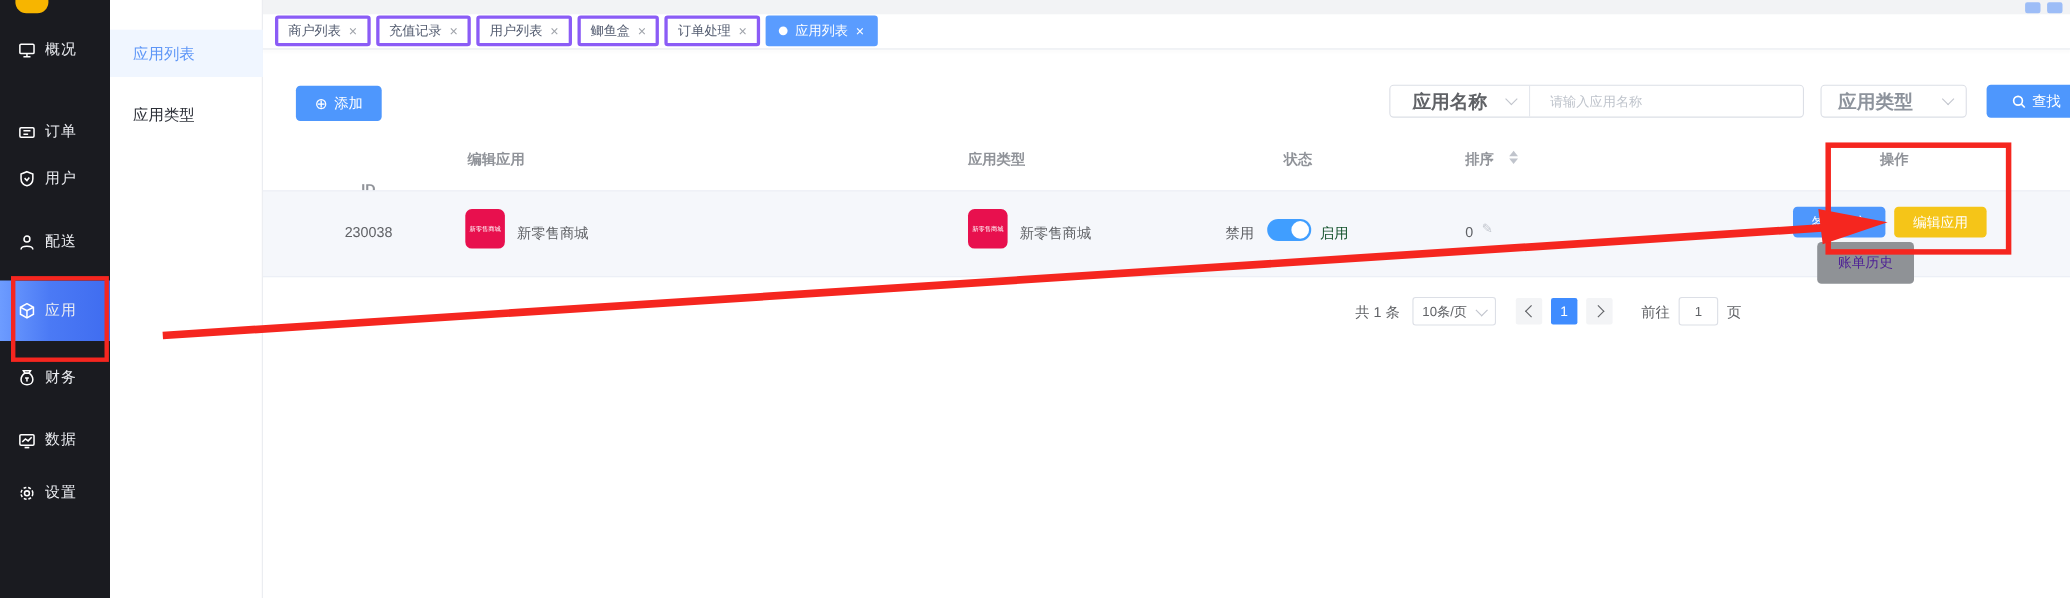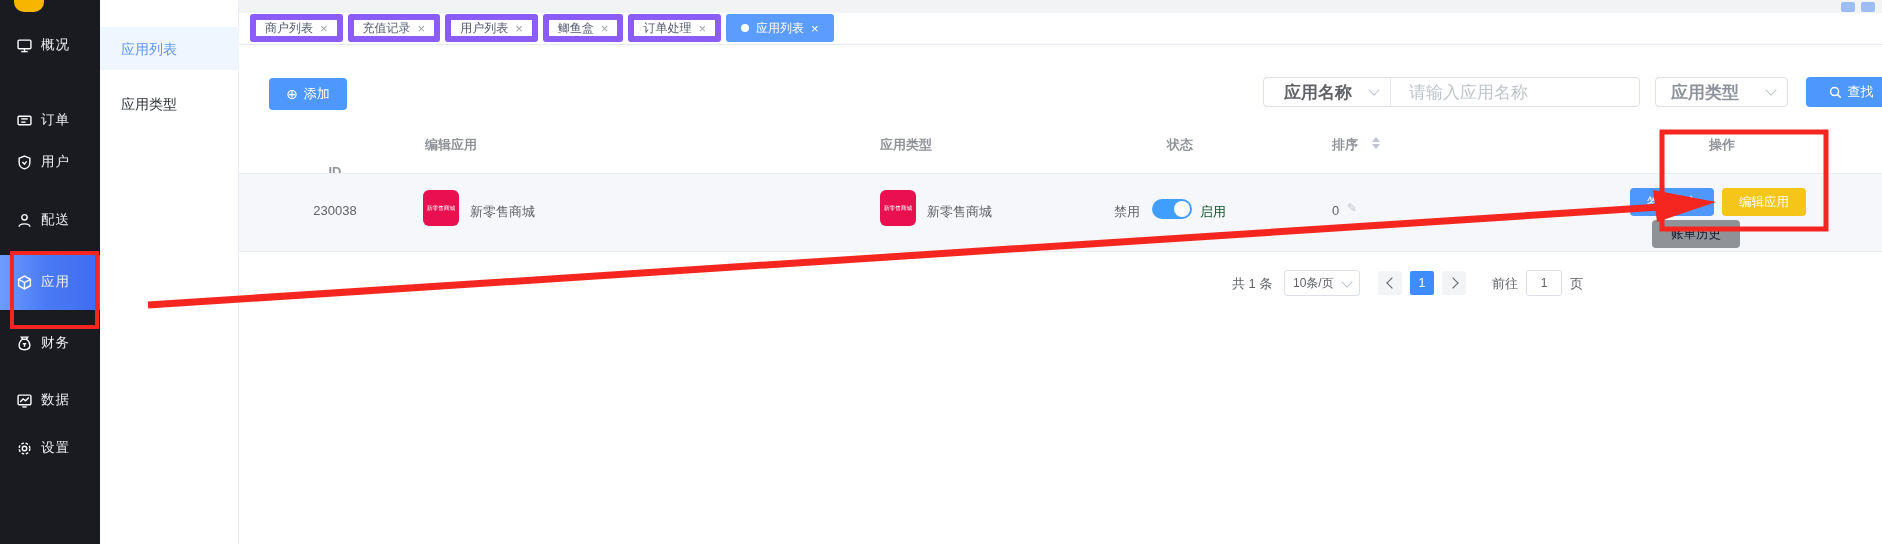--- a/index.html
+++ b/index.html
@@ -21,47 +21,47 @@
 
   
   .submenu{left:100px;top:0;width:139px;height:544px;background:#fff;border-right:1px solid #e9ebf0;box-sizing:border-box;}
   .sub-active-bg{left:100px;top:27px;width:139px;height:43px;background:#f0f6ff;}
   .sub-item{font-size:14px;cursor:pointer;}
 
   
   .top-strip{left:239px;top:0;width:1643px;height:13px;background:#f2f3f5;}
   .tabbar-border{left:239px;top:44px;width:1643px;height:1px;background:#e6e9ef;box-shadow:0 2px 3px rgba(0,0,0,.05);}
   .tabs{left:250px;top:14px;height:30px;display:flex;gap:5px;}
-  .tab{height:28px;box-sizing:border-box;border:6px solid #8b5cf6;border-radius:3px;background:#fff;
+  .tab{height:28px;box-sizing:border-box;border:3px solid #8b5cf6;border-radius:3px;background:#fff;
        display:flex;align-items:center;padding:0 9px;font-size:12px;color:#515a6e;cursor:pointer;white-space:nowrap;}
   .tab .x{margin-left:7px;color:#a0a4ab;font-size:13px;line-height:1;cursor:pointer;}
   .tab.active{background:#5a9cff;border-color:#5a9cff;color:#fff;}
   .tab.active .dot{width:8px;height:8px;border-radius:50%;background:#fff;margin-right:7px;}
   .tab.active .x{color:#fff;}
   .mini-ic{top:2px;width:14px;height:10px;border-radius:2px;background:#9dbdf7;}
 
   
   .btn{box-sizing:border-box;border:none;border-radius:4px;color:#fff;display:flex;align-items:center;justify-content:center;cursor:pointer;font-family:inherit;}
   .btn-add{left:269px;top:78px;width:78px;height:32px;background:#4e97fd;font-size:13px;gap:6px;}
   .btn-search{left:1806px;top:77px;width:90px;height:30px;background:#4e97fd;font-size:13px;gap:6px;}
   .combo{box-sizing:border-box;border:1px solid #dcdfe6;border-radius:4px;background:#fff;display:flex;align-items:center;}
   .sel-label{font-size:17px;color:#8d939c;font-weight:bold;}
-  .placeholder{font-size:17px;color:#bfc4cc;}
+  .placeholder{font-size:12px;color:#bfc4cc;}
   .chev{width:7px;height:7px;border-right:1.4px solid #c0c4cc;border-bottom:1.4px solid #c0c4cc;transform:rotate(45deg);margin-top:-4px;}
 
   
   .th{font-size:13px;color:#909399;font-weight:bold;top:136px;}
   .row-bg{left:239px;top:173px;width:1643px;height:79px;background:#f5f7fb;border-top:1px solid #ebeef5;border-bottom:1px solid #ebeef5;box-sizing:border-box;}
   .cell{font-size:13px;color:#606266;}
   .appicon{width:36px;height:36px;border-radius:6px;background:#e8104e;display:flex;align-items:center;justify-content:center;overflow:hidden;}
   .appicon span{color:#fff;font-size:6px;white-space:nowrap;transform:scale(.95);}
   .switch{width:40px;height:20px;border-radius:10px;background:#409eff;cursor:pointer;}
   .switch .knob{position:absolute;right:2px;top:2px;width:16px;height:16px;border-radius:50%;background:#fff;}
   .btn-sm{height:28px;border-radius:4px;color:#fff;font-size:12.5px;display:flex;align-items:center;justify-content:center;cursor:pointer;}
-  .tooltip{left:1652px;top:220px;width:88px;height:28px;background:#8f9296;border-radius:4px;color:#0f172a;font-size:12.5px;display:flex;align-items:center;justify-content:center;}
+  .tooltip{left:1652px;top:220px;width:88px;height:38px;background:#8f9296;border-radius:4px;color:#4c1d95;font-size:12.5px;display:flex;align-items:center;justify-content:center;}
   .caret{width:0;height:0;border-left:4px solid transparent;border-right:4px solid transparent;}
   .caret-up{border-bottom:5px solid #c0c4cc;margin-bottom:2px;}
   .caret-down{border-top:5px solid #c0c4cc;}
 
   
   .pg-text{font-size:13px;color:#606266;top:275px;}
   .pg-box{box-sizing:border-box;border:1px solid #dcdfe6;border-radius:3px;background:#fff;font-size:12px;color:#606266;display:flex;align-items:center;}
   .pg-btn{width:24px;height:24px;border-radius:2px;background:#f3f4f6;display:flex;align-items:center;justify-content:center;cursor:pointer;}
   .pg-btn .chev{margin-top:0;border-color:#606266;}
   .pg-cur{width:24px;height:24px;border-radius:2px;background:#3f8cff;color:#fff;font-size:12.5px;display:flex;align-items:center;justify-content:center;cursor:pointer;}

